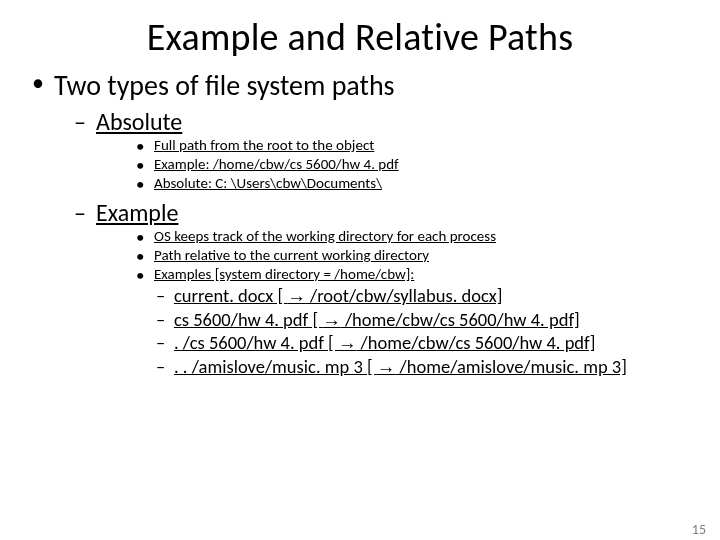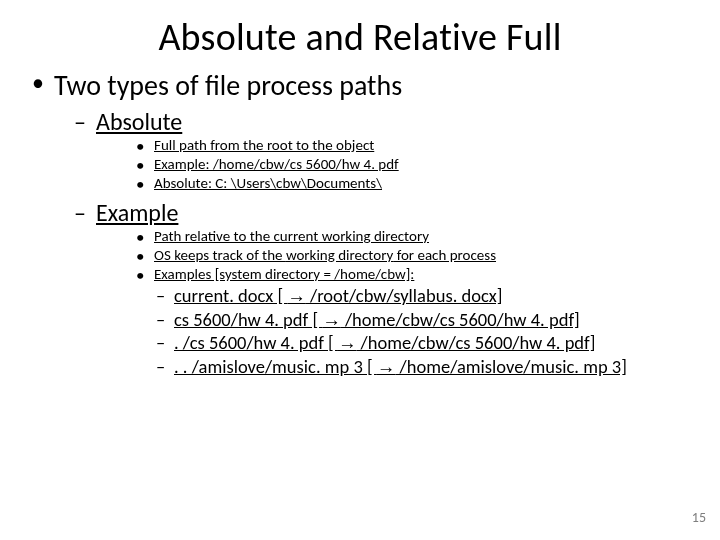--- a/index.html
+++ b/index.html
@@ -83,58 +83,58 @@
     position: absolute;
     left: 0;
     top: 0;
   }
   .u {
     text-decoration: underline;
   }
   .pagenum {
     position: absolute;
     right: 14px;
-    bottom: 14px;
+    bottom: 2px;
     font-size: 14px;
     color: #7f7f7f;
   }
   .arrow {
     font-family: Arial, sans-serif;
   }
 </style>
 </head>
 <body>
 
 <div class="slide">
 
-  <h1 class="title">Absolute and Relative Full</h1>
+  <h1 class="title">Example and Relative Paths</h1>
 
   <ul class="lvl1">
     <li>
-      <span>Two types of file process paths</span>
+      <span>Two types of file system paths</span>
 
       <ul class="lvl2">
         <li>
           <span>Absolute</span>
 
           <ul class="lvl3">
             <li>Full path from the root to the object</li>
             <li>Example: /home/cbw/cs 5600/hw 4. pdf</li>
             <li>Absolute: C: \Users\cbw\Documents\</li>
           </ul>
         </li>
 
         <li>
           <span>Example</span>
 
           <ul class="lvl3">
-            <li>Path relative to the current working directory</li>
             <li>
               <span>OS keeps track of the </span><span class="u">working directory</span><span> for each process</span>
             </li>
+            <li>Path relative to the current working directory</li>
             <li>Examples [system directory = /home/cbw]:</li>
           </ul>
 
           <ul class="lvl4">
             <li>
               <span>current. docx [ </span><span class="arrow">→</span><span> /root/cbw/syllabus. docx]</span>
             </li>
             <li>
               <span>cs 5600/hw 4. pdf [ </span><span class="arrow">→</span><span> /home/cbw/cs 5600/hw 4. pdf]</span>
             </li>

